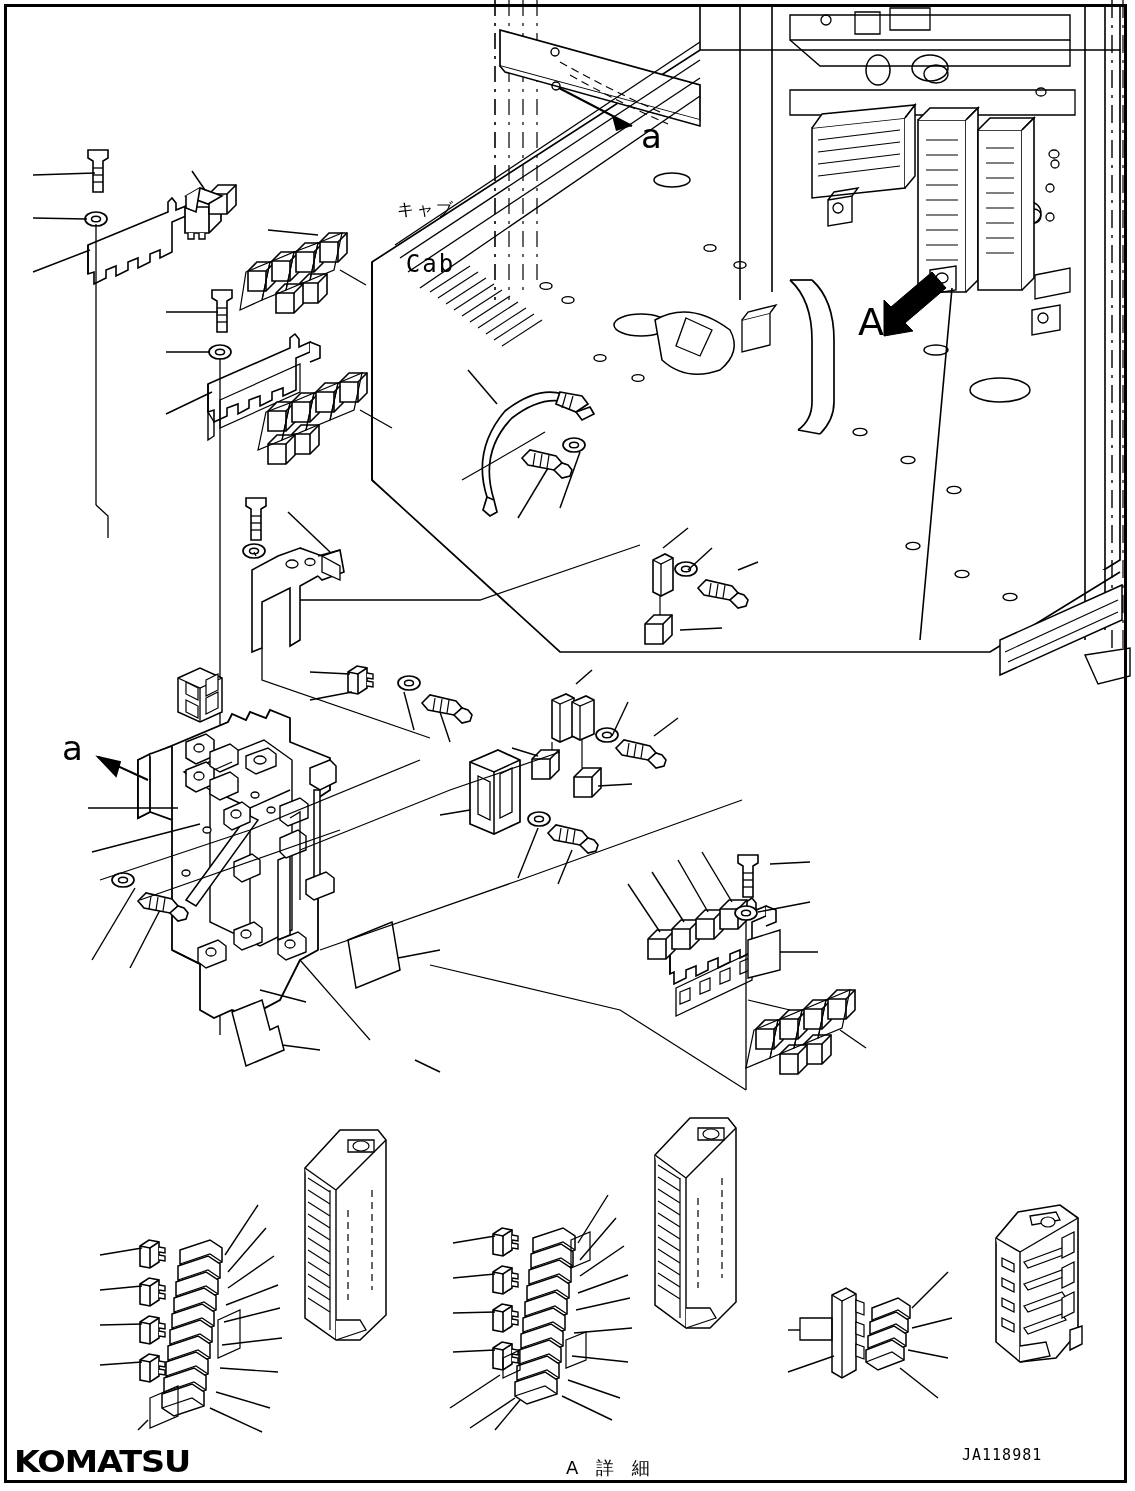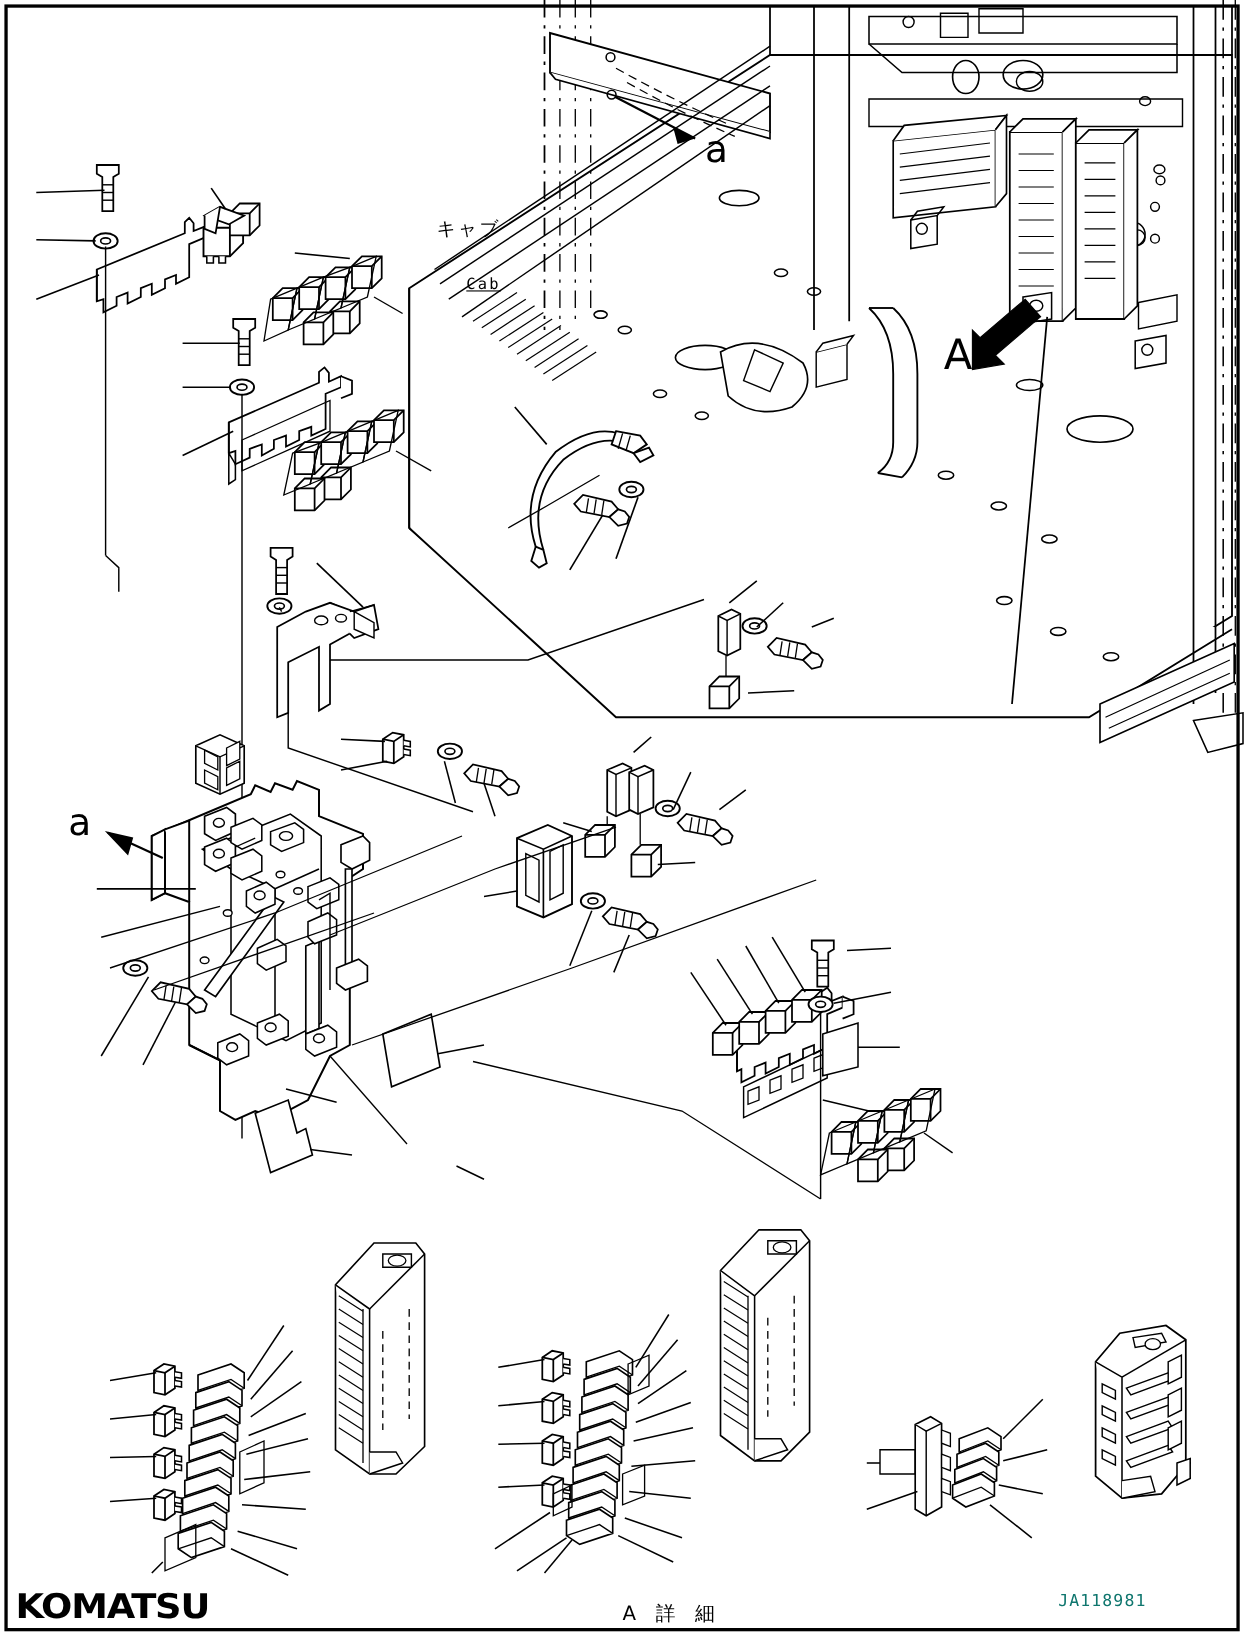--- a/index.html
+++ b/index.html
@@ -57,30 +57,30 @@
     transform:scaleX(1.08);
     transform-origin:left center;
     color:#000;
   }
   #drawing-number{
     position:absolute;
     left:962px; top:1446px;
     font-family:"DejaVu Sans Mono", monospace;
     font-size:15px;
     letter-spacing:1px;
-    color:#0f766e;
+    color:#000000;
   }
   #detail-caption{
     position:absolute;
     left:566px; top:1425px;
   }
   #detail-caption .l1{font-size:18px; letter-spacing:6px;}
   #cab-label{position:absolute; left:397px; top:167px; text-align:right;}
   #cab-label .l1{font-size:17px; letter-spacing:2px;}
-  #cab-label .l2{font-size:14px; letter-spacing:2px;text-decoration:underline;}
+  #cab-label .l2{font-size:24px; letter-spacing:2px;}
   #fusebox-label{position:absolute; left:833px; top:662px;}
   #fusebox-label .l1{font-size:17px; letter-spacing:1px;}
   #fusebox-label .l2{font-size:19px; letter-spacing:2px;}
   #letter-A{left:858px; top:300px; font-size:38px;}
   #letter-a-top{left:641px; top:116px; font-size:34px;}
   #letter-a-left{left:62px; top:728px; font-size:34px;}
 </style>
 </head>
 <body>
 

